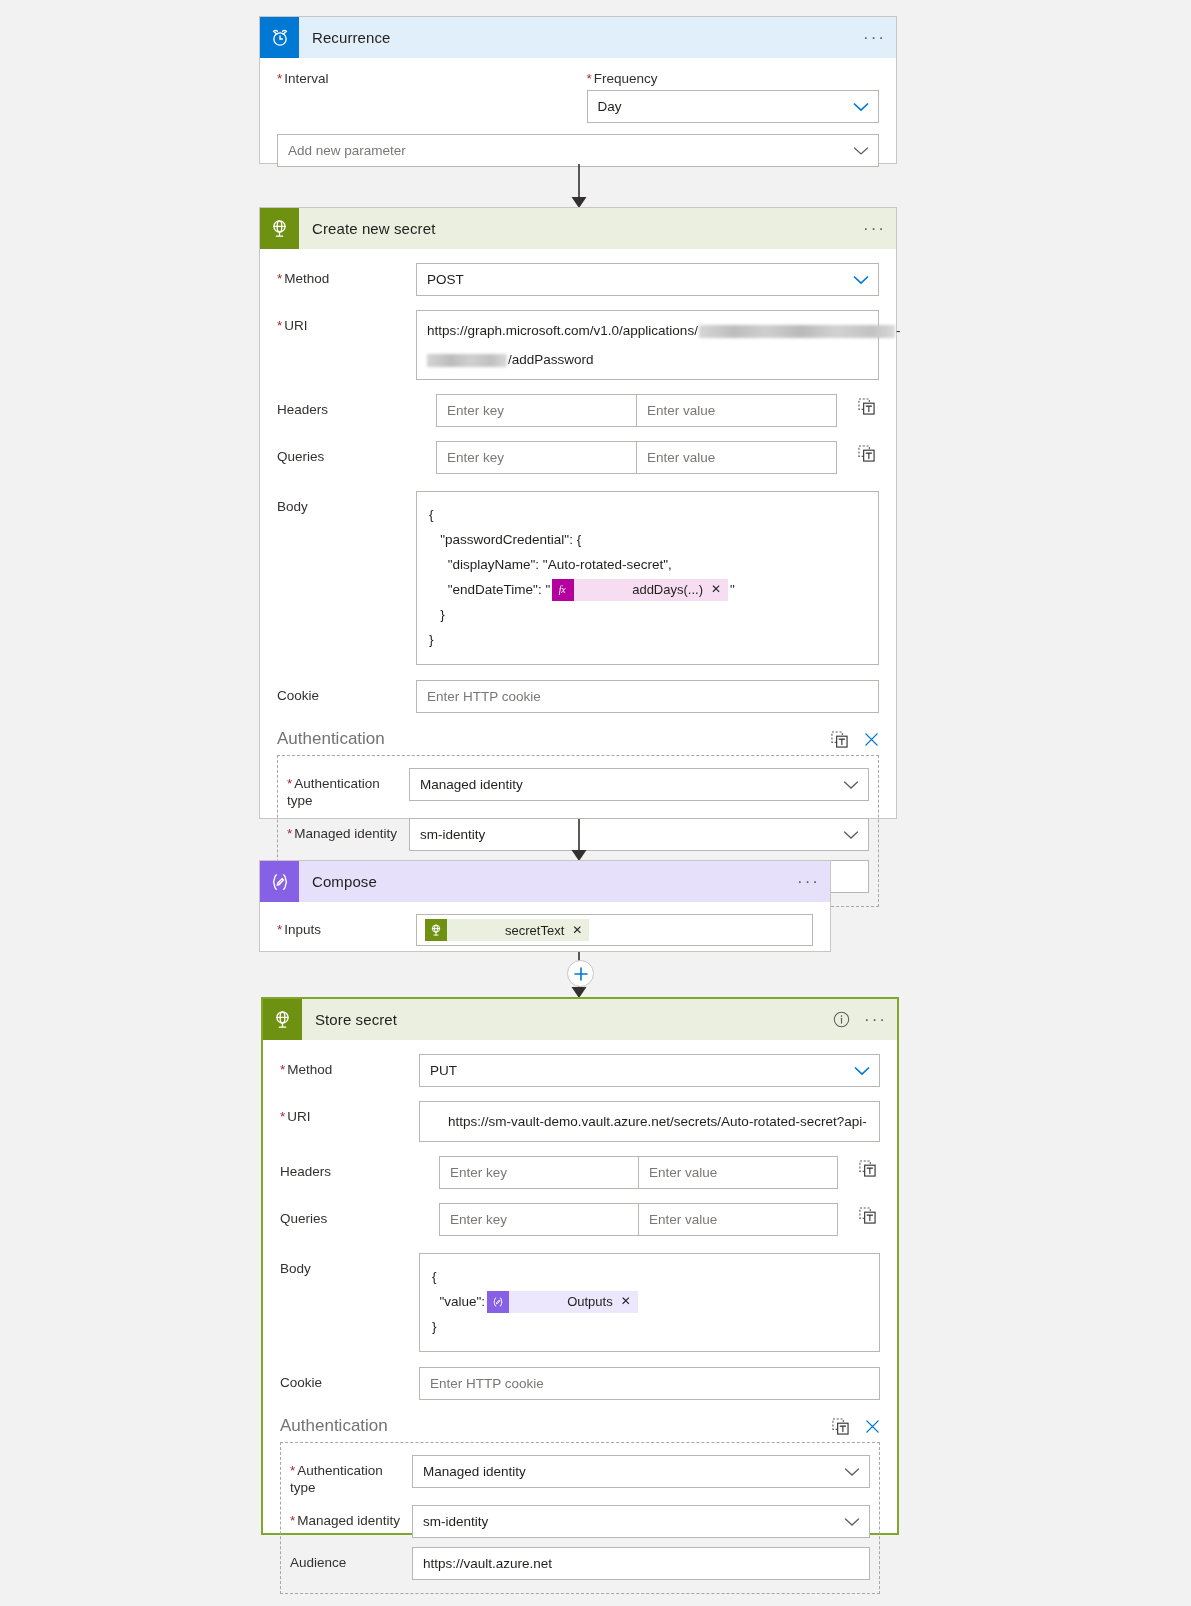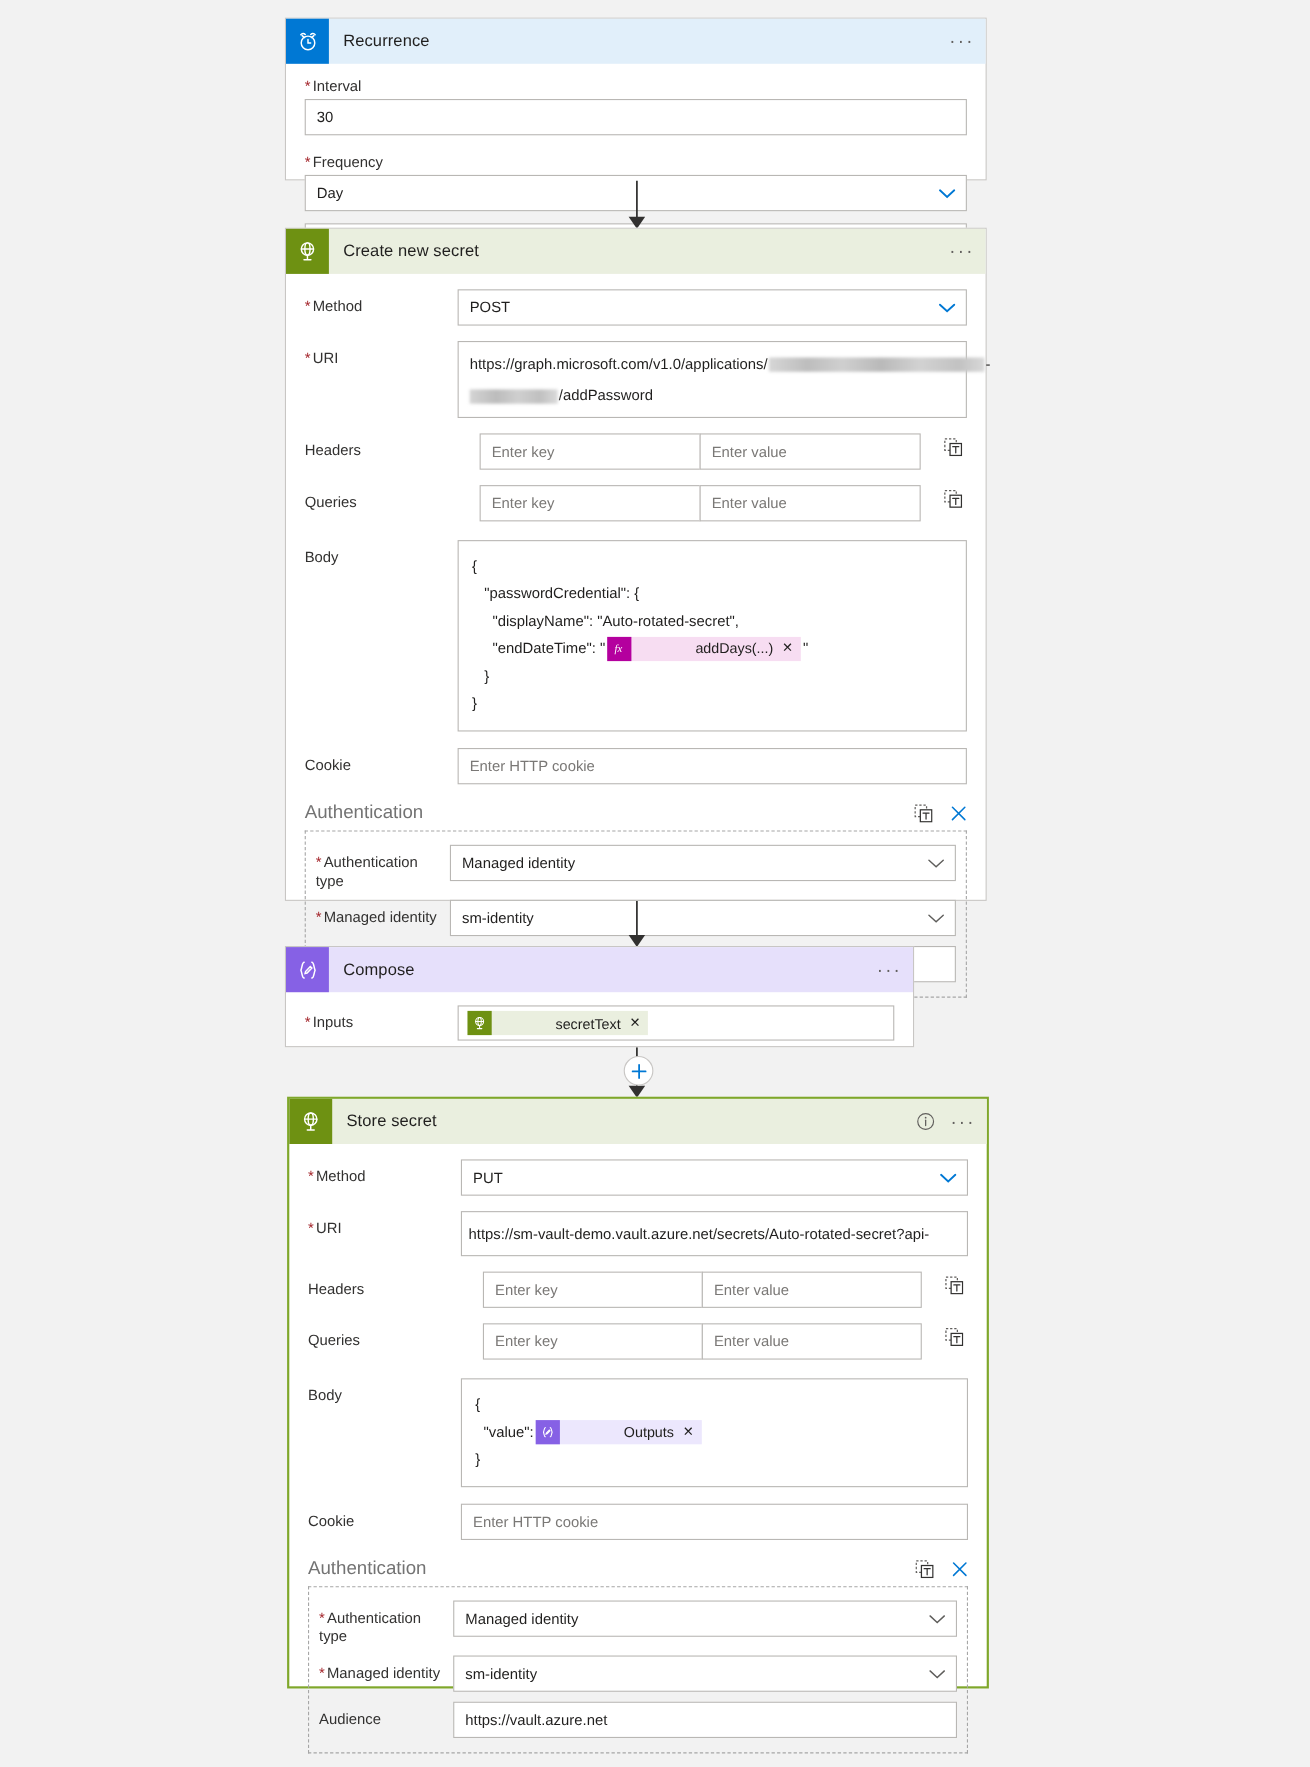--- a/index.html
+++ b/index.html
@@ -107,21 +107,21 @@
   .row-with-icon { display: flex; align-items: flex-start; }
   .row-with-icon .grow { flex: 1 1 auto; min-width: 0; }
   .tmode {
     flex: 0 0 26px;
     margin-left: 16px;
     padding-top: 4px;
     display: flex; justify-content: center;
   }
 
   
-  .two-col { display: flex; gap: 17px; flex-direction: column; }
+  .two-col { display: flex; gap: 17px; }
   .two-col > div { flex: 1 1 50%; }
   .fl { font-size: 13.5px; color: #323130; margin-bottom: 4px; display: block; }
 
   
   .codebox {
     border: 1px solid #b9b7b4;
     background: #fff;
     padding: 10px 12px 12px 12px;
     font-size: 13.5px;
     line-height: 25px;
@@ -202,21 +202,20 @@
       </div>
       <div class="head-title">Recurrence</div>
       <div class="head-right">
         <div class="ellipsis">···</div>
       </div>
     </div>
     <div class="card-body">
       <div class="two-col" style="margin-top:13px;">
         <div>
           <span class="fl"><span class="req">*</span><span>Interval</span></span>
-          <div class="tb">30</div>
         </div>
         <div>
           <span class="fl"><span class="req">*</span><span>Frequency</span></span>
           <div class="tb combo">
             <span>Day</span>
             <svg class="chev" viewBox="0 0 16 10" fill="none">
                 <path d="M1.5 2 L8 8 L14.5 2" stroke-width="1.7" stroke-linecap="round"></path>
               </svg>
           </div>
         </div>
@@ -484,21 +483,21 @@
             <svg class="chev" viewBox="0 0 16 10" fill="none">
                 <path d="M1.5 2 L8 8 L14.5 2" stroke-width="1.7" stroke-linecap="round"></path>
               </svg>
           </div>
         </div>
       </div>
 
       <div class="row">
         <div class="row-label"><span class="req">*</span><span>URI</span></div>
         <div class="row-field">
-          <div class="tb multi" style="line-height:29px; padding:5px 6px;">
+          <div class="tb multi" style="line-height:29px; padding:5px 28px;">
             <div style="white-space:nowrap;">https://sm-vault-demo.vault.azure.net/secrets/Auto-rotated-secret?api-</div>
           </div>
         </div>
       </div>
 
       <div class="row">
         <div class="row-label">Headers</div>
         <div class="row-field">
           <div class="row-with-icon">
             <div class="grow pair">

